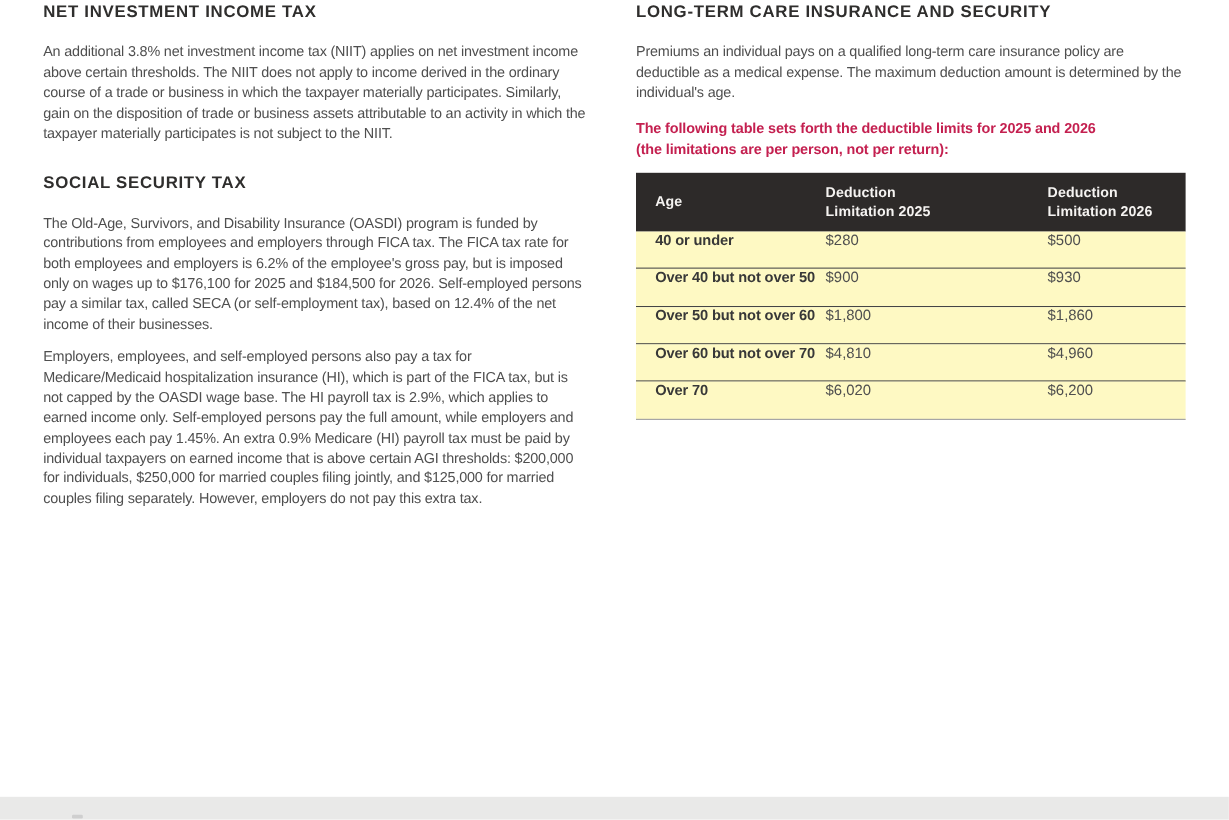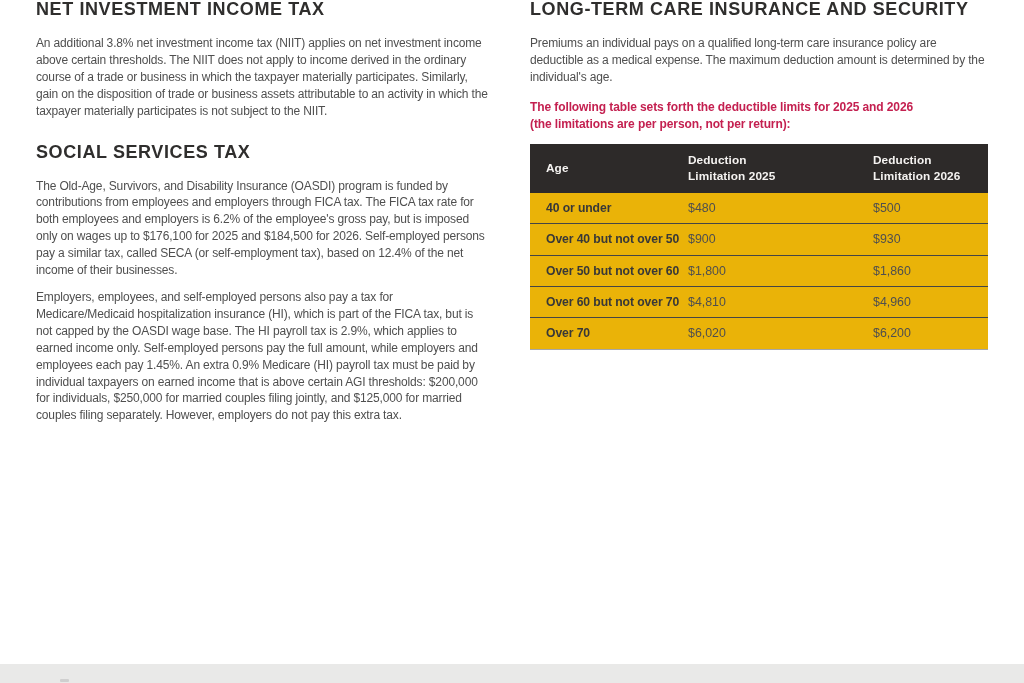--- a/index.html
+++ b/index.html
@@ -8,21 +8,21 @@
     position: relative;
     background: #ffffff;
     font-family: "Liberation Sans", sans-serif;
     overflow: hidden;
   }
   .column { position: absolute; top: 2px; }
   .column-left  { left: 36px;  width: 456px; }
   .column-right { left: 530px; width: 458px; }
 
   .section-heading {
-    font-size: 18px; line-height: 14px; font-weight: 700;
+    font-size: 14px; line-height: 14px; font-weight: 700;
     letter-spacing: 0.6px;
     color: var(--heading_text, #2f2e2d);
     margin: 0 0 19px 0;
   }
   .section-heading.spaced { margin-top: 25px; }
 
   .body-paragraph {
     font-size: 12px; line-height: 16.9px; letter-spacing: -0.15px;
     color: var(--body_text, #4f4f4f);
     margin: 0 0 10px 0;
@@ -38,24 +38,24 @@
   .ltc-table { margin-top: 11px; width: 458px; }
   .t-header {
     display: flex; align-items: center;
     height: 49px;
     background: var(--table_header_bg, #2d2a29);
     color: var(--table_header_text, #f5f3f1);
     font-weight: 700; font-size: 11.8px; line-height: 16px;
     letter-spacing: 0.1px;
   }
   .t-row {
-    display: flex; align-items: center;
+    display: flex; 
     height: 30.4px;
     border-bottom: 1.4px solid var(--row_divider, #454545);
-    background: #eab308;
+    background: #fef9c3;
   }
   .t-row:last-child { border-bottom: 1.5px solid var(--table_bottom_border, #a6a6a6); }
 
   .c1 { width: 158px; padding-left: 16px; box-sizing: border-box; }
   .c2 { width: 155px; }
   .c3 { flex: 1; margin-left: 30px; }
   .t-header .hwrap { display: inline-block; max-width: 108px; }
   .t-row .c1 { font-weight: 700; color: #383838; font-size: 12.2px; letter-spacing: -0.1px; }
   .t-row .c2, .t-row .c3 { color: var(--body_text, #4f4f4f); font-size: 12.4px; }
 
@@ -70,21 +70,21 @@
     background: #cfcfcf; border-radius: 1px;
   }
 </style>
 </head>
 <body>
 
 <div class="column column-left">
   <h2 class="section-heading">NET INVESTMENT INCOME TAX</h2>
   <p class="body-paragraph">An additional 3.8% net investment income tax (NIIT) applies on net investment income above certain thresholds. The NIIT does not apply to income derived in the ordinary course of a trade or business in which the taxpayer materially participates. Similarly, gain on the disposition of trade or business assets attributable to an activity in which the taxpayer materially participates is not subject to the NIIT.</p>
 
-  <h2 class="section-heading spaced">SOCIAL SERVICES TAX</h2>
+  <h2 class="section-heading spaced">SOCIAL SECURITY TAX</h2>
   <p class="body-paragraph">The Old-Age, Survivors, and Disability Insurance (OASDI) program is funded by contributions from employees and employers through FICA tax. The FICA tax rate for both employees and employers is 6.2% of the employee's gross pay, but is imposed only on wages up to $176,100 for 2025 and $184,500 for 2026. Self-employed persons pay a similar tax, called SECA (or self-employment tax), based on 12.4% of the net income of their businesses.</p>
   <p class="body-paragraph">Employers, employees, and self-employed persons also pay a tax for Medicare/Medicaid hospitalization insurance (HI), which is part of the FICA tax, but is not capped by the OASDI wage base. The HI payroll tax is 2.9%, which applies to earned income only. Self-employed persons pay the full amount, while employers and employees each pay 1.45%. An extra 0.9% Medicare (HI) payroll tax must be paid by individual taxpayers on earned income that is above certain AGI thresholds: $200,000 for individuals, $250,000 for married couples filing jointly, and $125,000 for married couples filing separately. However, employers do not pay this extra tax.</p>
 </div>
 
 <div class="column column-right">
   <h2 class="section-heading">LONG-TERM CARE INSURANCE AND SECURITY</h2>
   <p class="body-paragraph">Premiums an individual pays on a qualified long-term care insurance policy are deductible as a medical expense. The maximum deduction amount is determined by the individual's age.</p>
 
   <div class="callout">
     <div>The following table sets forth the deductible limits for 2025 and 2026</div>
@@ -99,21 +99,21 @@
       <div class="c2">
         <span class="hwrap">Deduction Limitation 2025</span>
       </div>
       <div class="c3">
         <span class="hwrap">Deduction Limitation 2026</span>
       </div>
     </div>
 
     <div class="t-row">
       <div class="c1">40 or under</div>
-      <div class="c2">$480</div>
+      <div class="c2">$280</div>
       <div class="c3">$500</div>
     </div>
     <div class="t-row">
       <div class="c1">Over 40 but not over 50</div>
       <div class="c2">$900</div>
       <div class="c3">$930</div>
     </div>
     <div class="t-row">
       <div class="c1">Over 50 but not over 60</div>
       <div class="c2">$1,800</div>

